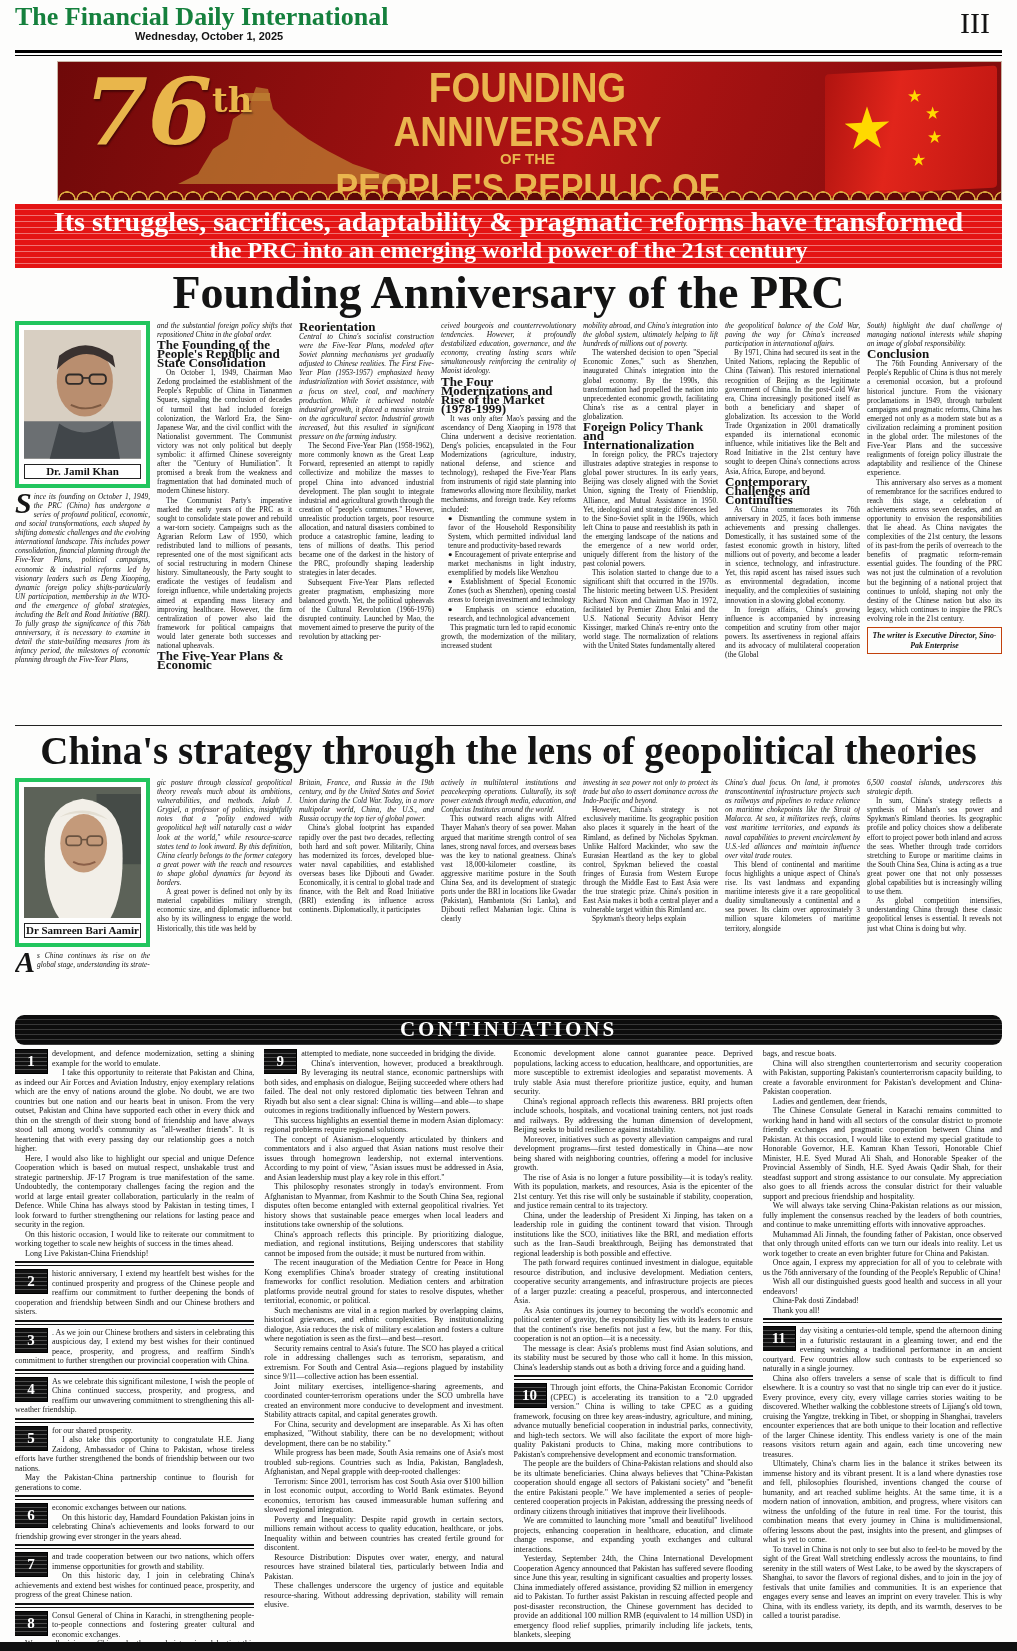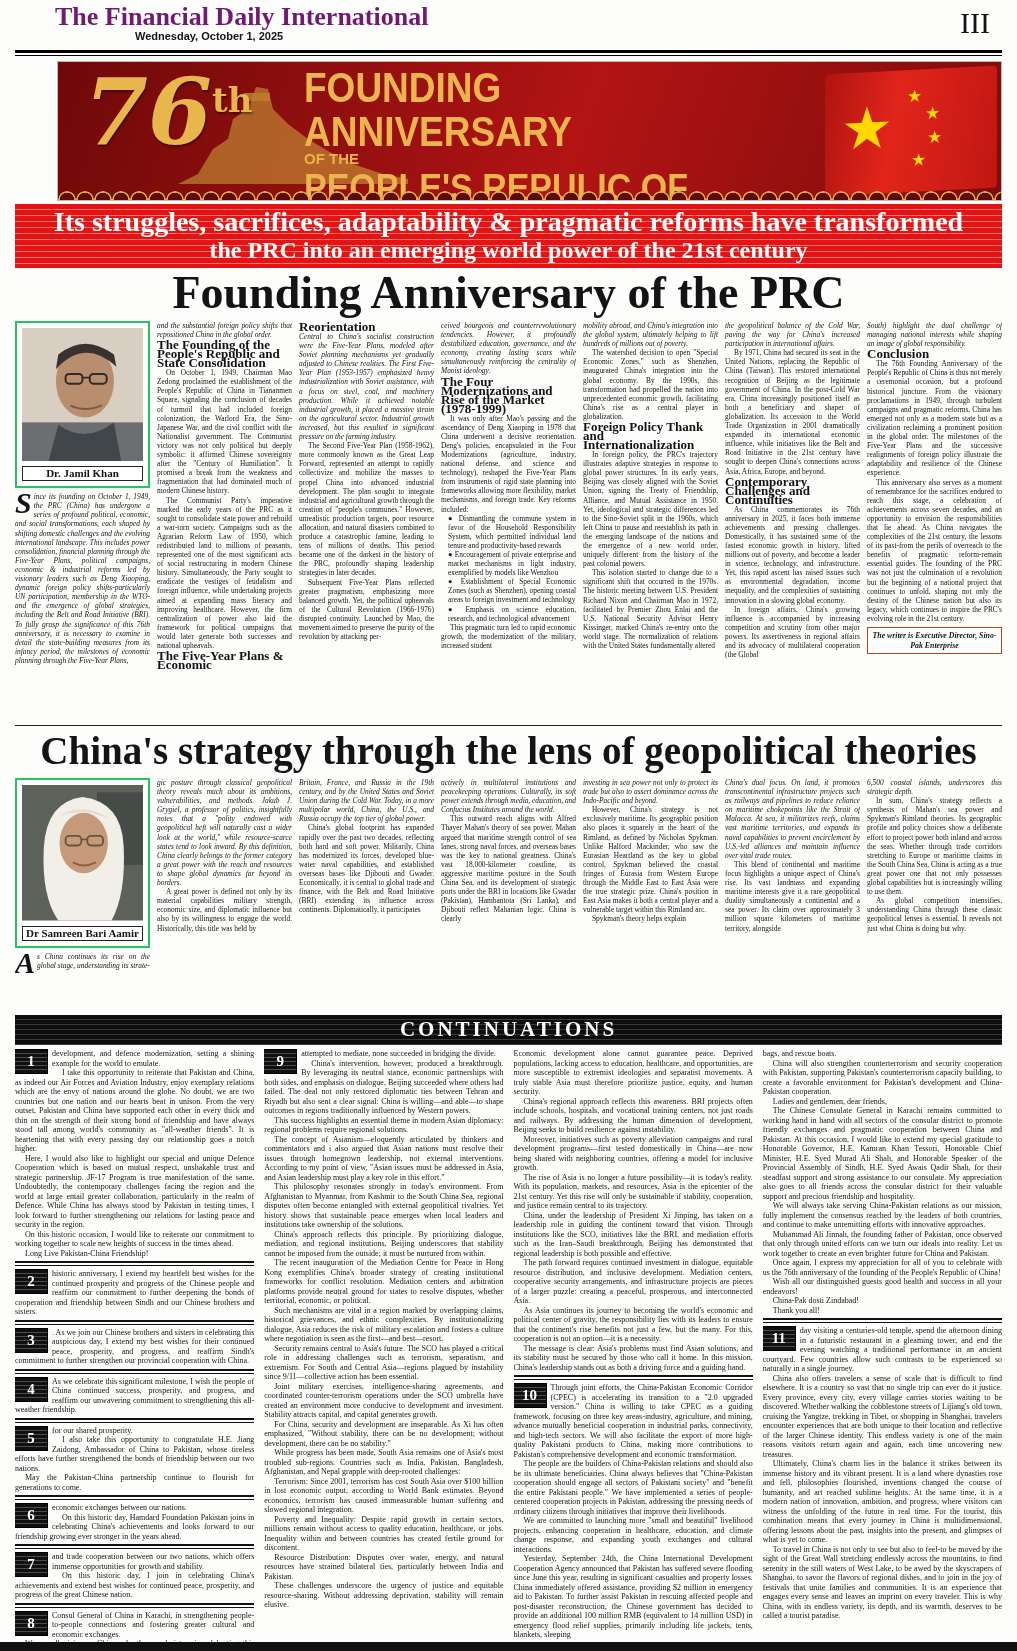--- a/index.html
+++ b/index.html
@@ -1,29 +1,29 @@
 <!DOCTYPE html>
 <html><head>
 <meta charset="utf-8">
 <style>
   html,body{margin:0;padding:0;}
   body{width:1017px;height:1651px;background:#fdfdfc;font-family:"Liberation Serif",serif;color:#141414;position:relative;overflow:hidden;}
   .page{padding:0 15px;}
   
   .masthead{position:relative;height:44px;padding-top:4px;}
-  .mast-title{color:#701a75;font-size:26px;font-weight:bold;margin-left:40px;line-height:26px;}
+  .mast-title{color:#15803d;font-size:26px;font-weight:bold;line-height:26px;}
   .mast-date{font-size:11px;font-weight:bold;margin-left:120px;line-height:13px;font-family:"Liberation Sans",sans-serif;}
   .page-num{position:absolute;right:12px;top:6px;font-size:30px;font-family:"Liberation Serif",serif;}
   .rule-thick{border-top:3px solid #000;margin-top:2px;}
   .rule-thin{border-top:1px solid #000;margin-top:2px;}
   
   .banner{position:relative;height:138px;margin-top:5px;background:linear-gradient(110deg,#6f0909 0%,#9e1111 40%,#b31414 55%,#7d0c0c 100%);border:1px solid #c9b6a6;overflow:hidden;margin-left:42px;}
   .b76{position:absolute;left:26px;top:4px;font-family:"DejaVu Serif",serif;font-style:italic;font-weight:bold;font-size:92px;color:#e9b64b;line-height:1;text-shadow:1px 2px 2px rgba(0,0,0,.4);}
   .b76 sup{font-size:34px;font-style:normal;}
-  .banner-center{position:absolute;left:246px;right:250px;top:10px;color:#eab54e;font-family:"Liberation Sans",sans-serif;font-weight:bold;}
+  .banner-center{position:absolute;left:246px;right:250px;top:10px;text-align:center;color:#eab54e;font-family:"Liberation Sans",sans-serif;font-weight:bold;}
   .bl1{font-size:37px;line-height:38px;letter-spacing:0px;transform:scaleY(1.15);}
   .bl2{font-size:15px;line-height:18px;margin-top:2px;}
   .bl3{font-size:34px;line-height:36px;transform:scaleY(1.15);margin-top:4px;}
   .flag{position:absolute;right:4px;top:8px;width:172px;height:122px;background:linear-gradient(100deg,#b01410,#e1251b 40%,#c01712);transform:skewY(-3deg);border-radius:4px;}
   .star-big{position:absolute;left:16px;top:28px;font-size:58px;color:#ffd900;line-height:1;}
   .star-s{position:absolute;font-size:17px;color:#ffd900;line-height:1;}
   .wall{position:absolute;left:120px;bottom:16px;opacity:.8;}
   .scallops{position:absolute;bottom:0;left:0;right:0;height:18px;
     background-image:radial-gradient(circle at 9px 18px,#5e0808 7px,#d9a83f 7.5px 8.5px,rgba(0,0,0,0) 9px);
     background-size:18px 18px;}
@@ -40,26 +40,26 @@
   .art1{height:400px;}
   .art2{height:233px;}
   .col{overflow:hidden;text-align:justify;font-size:7.4px;line-height:9.1px;}
   .para{margin:0;text-indent:9px;}
   .noind{text-indent:0;font-style:italic;}
   .sub{font-weight:bold;text-align:left;margin:1px 0;font-size:13px;line-height:9px;}
   .bullet{margin:0;padding-left:7px;text-indent:0;}
   .credit{border:1px solid #c2410c;margin-top:4px;padding:3px 2px;text-align:center;font-style:italic;font-weight:bold;font-size:7.8px;line-height:9.5px;}
   .drop::first-letter{font-size:30px;font-weight:bold;float:left;line-height:22px;padding:0 2px 0 0;}
   
-  .photo-frame{border:2px solid #22c55e;padding:5px;background:#fff;margin-bottom:4px;}
+  .photo-frame{border:4px solid #22c55e;padding:5px;background:#fff;margin-bottom:4px;}
   .photo-frame svg{display:block;width:100%;}
   .caption{border:1.5px solid #222;margin-top:5px;text-align:center;font-weight:bold;font-size:11px;padding:2px 0;}
   
   .cont-banner{margin-top:4px;background:#0d0d0d;color:#fff;text-align:center;font-weight:bold;font-size:21px;letter-spacing:3px;padding:2px 0 3px;
-    background-image:repeating-linear-gradient(180deg,rgba(255,255,255,0) 0 4px,rgba(255,255,255,.18) 4px 5px);}
+    background-image:repeating-linear-gradient(180deg,rgba(255,255,255,0) 0 4px,rgba(255,255,255,.18) 4px 5px);border-radius:9px;}
   .cont{display:grid;grid-template-columns:repeat(4,1fr);gap:10px;height:612px;overflow:hidden;margin-top:4px;}
   .ccol{overflow:hidden;text-align:justify;font-size:8px;line-height:9.5px;}
   .cpara{margin:0;text-indent:10px;}
   .cpara.first{text-indent:0;}
   .num-badge{float:left;width:32px;height:23px;background:#101010;color:#fff;font-weight:bold;font-size:15px;text-align:center;line-height:23px;margin:1px 5px 1px 0;
     background-image:repeating-linear-gradient(180deg,rgba(255,255,255,0) 0 3px,rgba(255,255,255,.25) 3px 4px);
     box-shadow:0 0 0 1px #000;}
   .item-sep{border-top:2px solid #111;border-bottom:1px solid #111;height:2px;margin:3px 0;}
   .bottom-bar{position:absolute;bottom:0;left:0;right:0;height:9px;background:#111;}
 </style>

